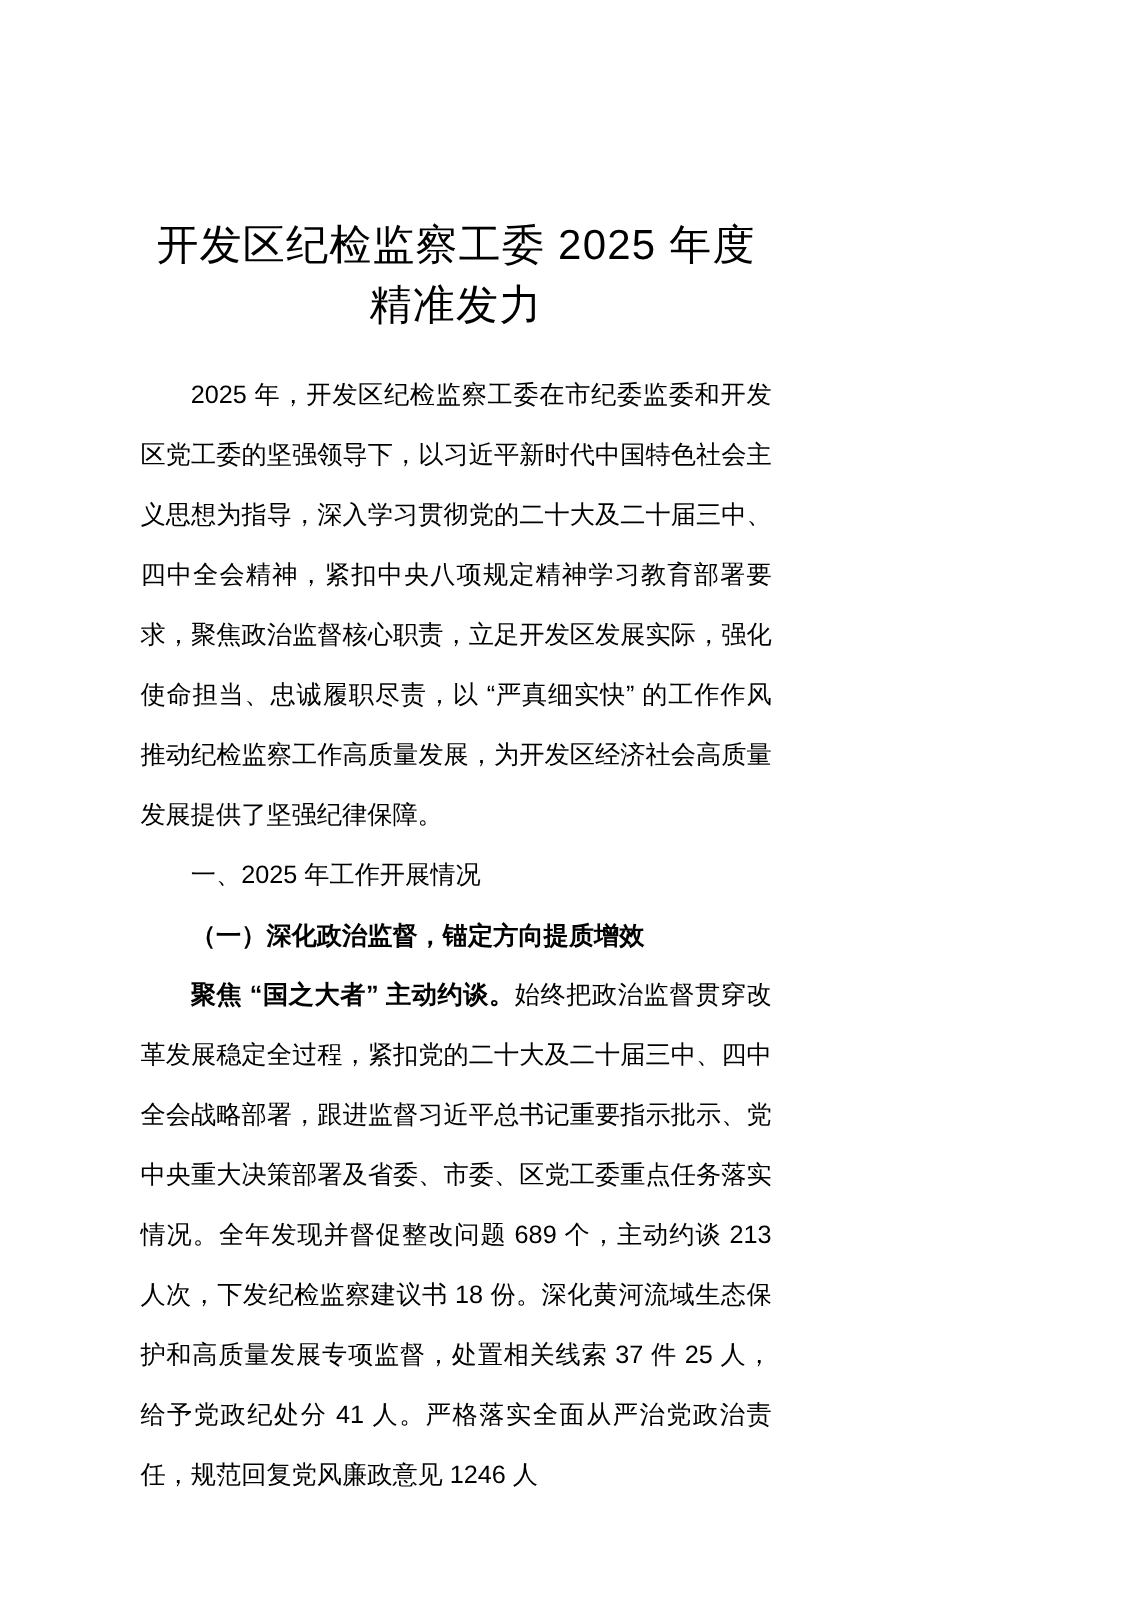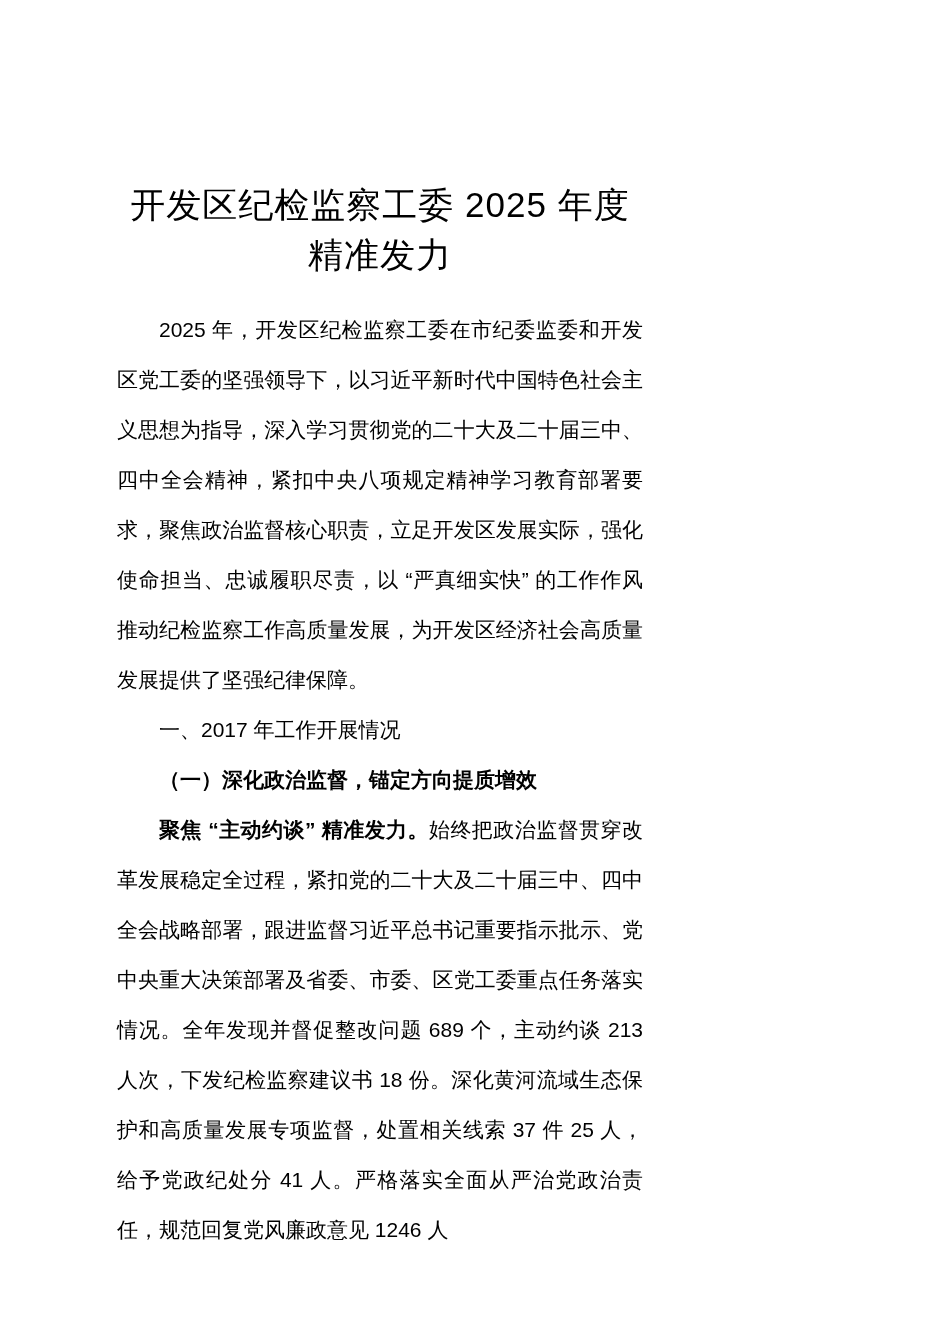--- a/index.html
+++ b/index.html
@@ -60,20 +60,20 @@
 
   <h1 class="doc-title">
     <span class="title-line">开发区纪检监察工委 2025 年度</span>
     <span class="title-line">精准发力</span>
   </h1>
 
   <div class="doc-body">
 
     <p class="para">2025 年，开发区纪检监察工委在市纪委监委和开发区党工委的坚强领导下，以习近平新时代中国特色社会主义思想为指导，深入学习贯彻党的二十大及二十届三中、四中全会精神，紧扣中央八项规定精神学习教育部署要求，聚焦政治监督核心职责，立足开发区发展实际，强化使命担当、忠诚履职尽责，以 “严真细实快” 的工作作风推动纪检监察工作高质量发展，为开发区经济社会高质量发展提供了坚强纪律保障。</p>
 
-    <p class="para heading-l1">一、2017 年工作开展情况</p>
+    <p class="para heading-l1">一、2025 年工作开展情况</p>
 
     <p class="para heading-l2">（一）深化政治监督，锚定方向提质增效</p>
 
-    <p class="para"><span class="bold-lead">聚焦 “主动约谈” 精准发力。</span><span>始终把政治监督贯穿改革发展稳定全过程，紧扣党的二十大及二十届三中、四中全会战略部署，跟进监督习近平总书记重要指示批示、党中央重大决策部署及省委、市委、区党工委重点任务落实情况。全年发现并督促整改问题 689 个，主动约谈 213 人次，下发纪检监察建议书 18 份。深化黄河流域生态保护和高质量发展专项监督，处置相关线索 37 件 25 人，给予党政纪处分 41 人。严格落实全面从严治党政治责任，规范回复党风廉政意见 1246 人</span></p>
+    <p class="para"><span class="bold-lead">聚焦 “国之大者” 主动约谈。</span><span>始终把政治监督贯穿改革发展稳定全过程，紧扣党的二十大及二十届三中、四中全会战略部署，跟进监督习近平总书记重要指示批示、党中央重大决策部署及省委、市委、区党工委重点任务落实情况。全年发现并督促整改问题 689 个，主动约谈 213 人次，下发纪检监察建议书 18 份。深化黄河流域生态保护和高质量发展专项监督，处置相关线索 37 件 25 人，给予党政纪处分 41 人。严格落实全面从严治党政治责任，规范回复党风廉政意见 1246 人</span></p>
 
   </div>
 </div>
 
 </body></html>

